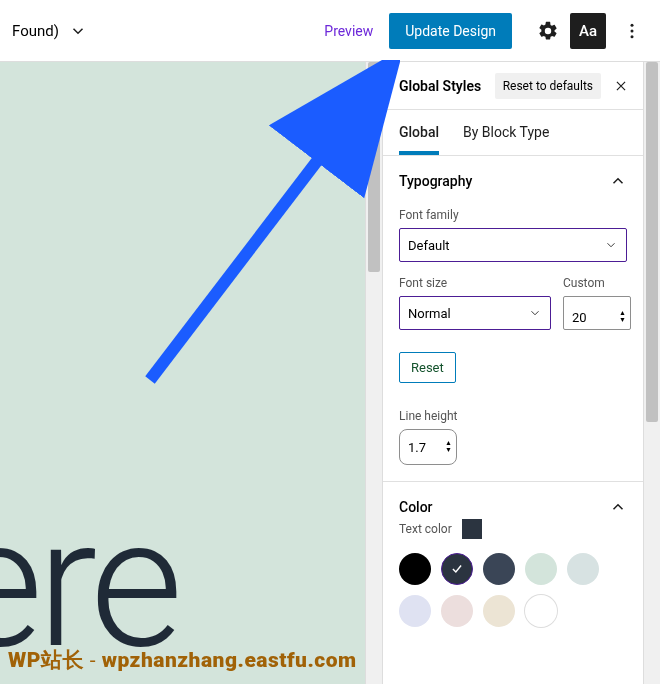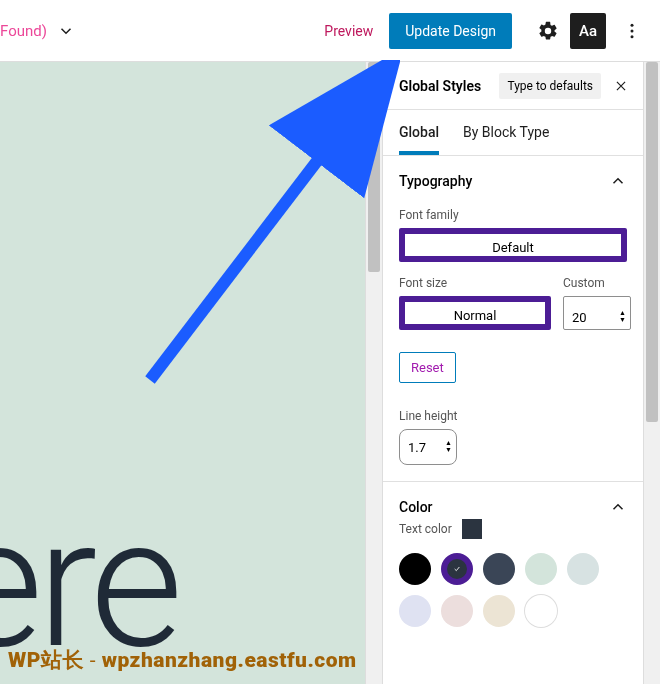--- a/index.html
+++ b/index.html
@@ -1,23 +1,23 @@
 <!DOCTYPE html>
 <html><head>
 <meta charset="utf-8">
 <style>
   * { box-sizing: border-box; margin: 0; padding: 0; font-family: -apple-system, BlinkMacSystemFont, "Segoe UI", Roboto, Arial, sans-serif; }
   body { width: 660px; height: 684px; overflow: hidden; background: #fff; position: relative; }
 
   
   .topbar { height: 62px; border-bottom: 1px solid #ddd; display: flex; align-items: center; justify-content: flex-end; padding: 0 10px 0 0; position: relative; }
   .topbar-left { position: absolute; left: 0; top: 0; height: 62px; display: flex; align-items: center; }
-  .found-label { font-size: 15px; color: #ec4899; padding-left: 0; }
+  .found-label { font-size: 15px; color: #000000; padding-left: 12px; }
   .chev { margin-left: 10px; display:inline-flex; }
-  .preview { color: #be185d; font-size: 14px; margin-right: 16px; cursor: pointer; text-align: right; }
+  .preview { color: #6d28d9; font-size: 14px; margin-right: 16px; cursor: pointer; text-align: right; }
   .update-btn { background: #007cba; color: #fff; border: none; padding: 10px 16px; font-size: 14px; border-radius: 2px; cursor: pointer; margin-right: 18px; }
   .icon-btn { width: 36px; height: 36px; display: inline-flex; align-items: center; justify-content: center; cursor: pointer; border-radius: 2px; }
   .aa-btn { background: #1e1e1e; color: #fff; font-weight: 500; font-size: 15px; margin-left: 4px; }
   .more-btn { margin-left: 8px; }
 
   
   .main { display: flex; height: 622px; }
   .canvas-wrap { flex: 1; position: relative; overflow: hidden; }
   .canvas-scroll { position: absolute; right: 0; top: 0; bottom: 0; width: 17px; background: #f0f0f0; border-left: 1px solid #ddd; }
   .canvas-thumb { position: absolute; left: 2px; right: 2px; top: 0; height: 210px; background: #c1c1c1; border-radius: 2px; }
@@ -38,28 +38,28 @@
   .closex { width: 28px; height: 28px; display: flex; align-items: center; justify-content: center; cursor: pointer; font-size: 16px; }
 
   .tabs { display: flex; padding: 0 16px; gap: 24px; border-bottom: 1px solid #e0e0e0; }
   .tab { font-size: 14px; padding: 14px 0 12px; color: #1e1e1e; cursor: pointer; }
   .tab.active { border-bottom: 4px solid #007cba; font-weight: 500; padding-bottom: 11px; }
 
   .panel { padding: 16px; border-bottom: 1px solid #e0e0e0; }
   .panel-h { display: flex; justify-content: space-between; align-items: center; cursor: pointer; }
   .panel-h .t { font-size: 14px; font-weight: 500; }
   .field-label { font-size: 12px; color: #555; margin-bottom: 6px; display: block; }
-  .sel { width: 100%; height: 34px; border: 6px solid #4c1d95; border-radius: 2px; padding: 6px 8px; font-size: 13px; display: flex; align-items: center; justify-content: space-between; flex-direction: column; }
+  .sel { width: 100%; height: 34px; border: 1px solid #4c1d95; border-radius: 2px; padding: 0 8px; font-size: 13px; display: flex; align-items: center; justify-content: space-between; }
   .row2 { display: flex; gap: 12px; margin-top: 14px; }
   .col { flex: 1; }
   .sel.sm { width: 100%; }
   .num { width: 68px; height: 34px; border: 1px solid #8e8e8e; border-radius: 2px; display: flex; align-items: center; padding: 8px 4px 0 8px; font-size: 13px; justify-content: space-between; }
   .spin { display: flex; flex-direction: column; }
   .spin span { font-size: 7px; line-height: 7px; cursor: pointer; }
-  .reset-sm { display: inline-block; border: 1px solid #007cba; color: #a21caf; font-size: 13px; padding: 7px 11px; border-radius: 2px; margin-top: 22px; cursor: pointer; }
+  .reset-sm { display: inline-block; border: 1px solid #007cba; color: #14532d; font-size: 13px; padding: 7px 11px; border-radius: 2px; margin-top: 22px; cursor: pointer; }
   .lh-row { margin-top: 26px; }
   .lh-input { width: 58px; height: 36px; border: 1px solid #8e8e8e; border-radius: 8px; display: flex; align-items: center; padding: 0 4px 0 8px; font-size: 13px; justify-content: space-between; }
 
   .color-head { display:flex; align-items:center; gap:10px; margin-top:4px; }
   .swatch-sm { width: 20px; height: 20px; background: #2b3440; }
   .palette { display: flex; flex-wrap: wrap; gap: 10px; margin-top: 14px; }
   .sw { width: 32px; height: 32px; border-radius: 50%; cursor: pointer; position: relative; }
   .sw.ring { box-shadow: 0 0 0 1px #ddd; }
   .sw.sel { display:flex; align-items:center; justify-content:center; color:#fff; }
 
@@ -108,21 +108,21 @@
     <div class="canvas-scroll">
       <div class="canvas-thumb"></div>
     </div>
   </div>
 
   <div class="sidebar">
     <div class="sb-inner">
 
       <div class="sb-header">
         <span class="sb-title">Global Styles</span>
-        <span class="reset-def">Type to defaults</span>
+        <span class="reset-def">Reset to defaults</span>
         <span class="closex">
           <svg width="14" height="14" viewBox="0 0 24 24">
               <path d="M5 5l14 14M19 5L5 19" stroke="#1e1e1e" stroke-width="2"></path>
             </svg>
         </span>
       </div>
 
       <div class="tabs">
         <div class="tab active">Global</div>
         <div class="tab">By Block Type</div>

